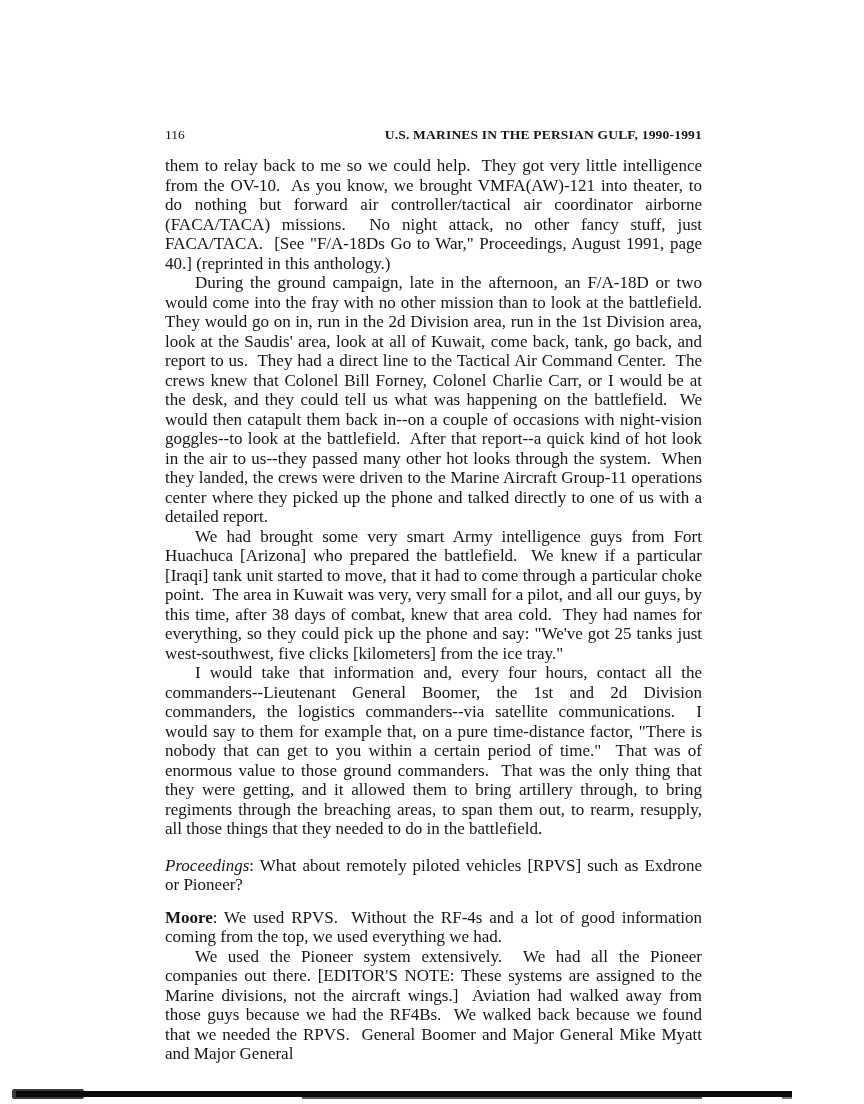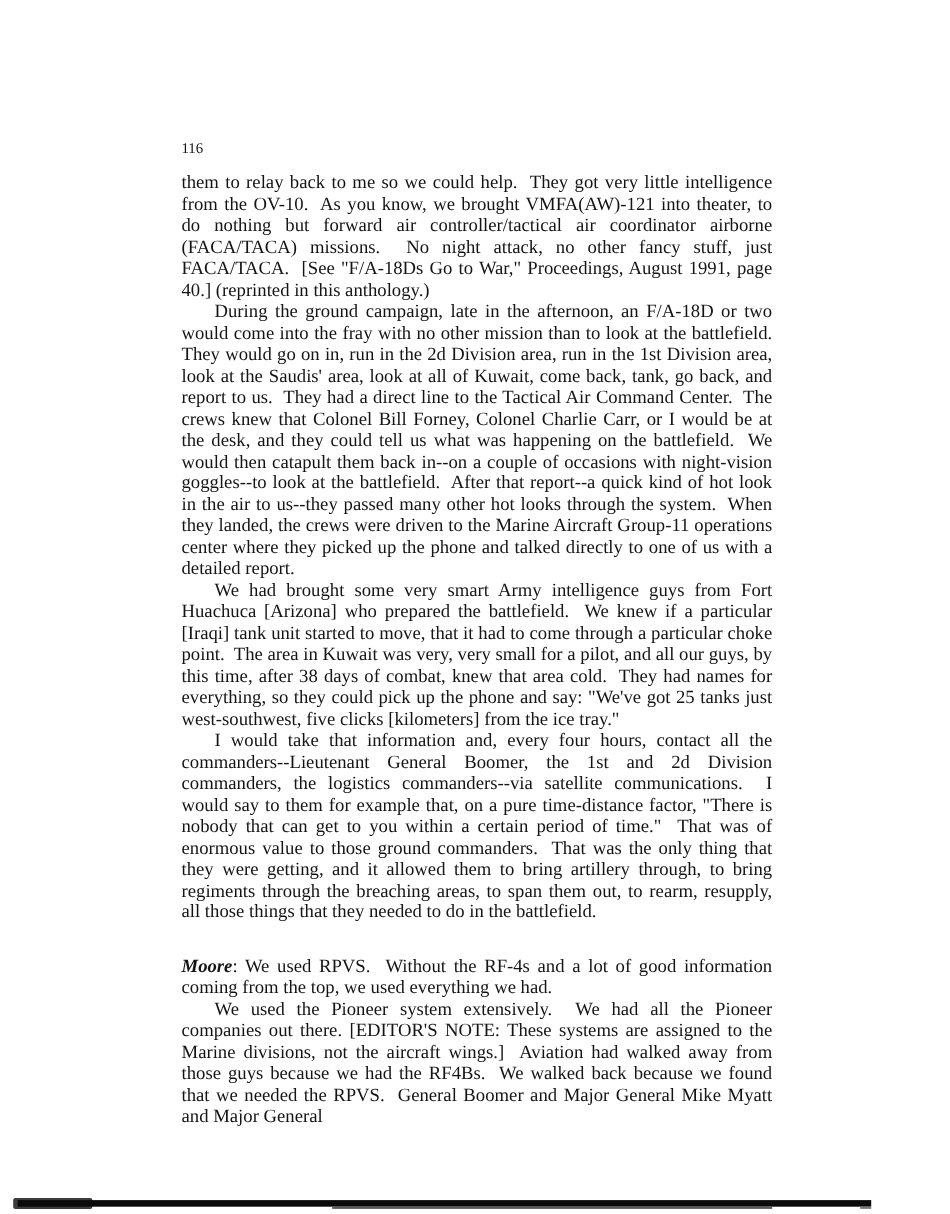--- a/index.html
+++ b/index.html
@@ -46,21 +46,21 @@
   .para {
     margin: 0;
     white-space: pre-wrap;
   }
   .para.indent {
     text-indent: 30px;
   }
   .gap-section { height: 17px; }
   .gap-qa { height: 13px; }
   .speaker-italic { font-style: italic; }
-  .speaker-bold { font-weight: bold; font-style: italic; }
+  .speaker-bold { font-weight: bold; }
   
   .scan-bar {
     position: absolute;
     top: 1089px;
     left: 12px;
     width: 852px;
     height: 11px;
   }
   .scan-bar .bar-main {
     position: absolute;
@@ -96,34 +96,36 @@
     background: #777777;
   }
 </style>
 </head>
 <body>
 
 <div class="page">
 
   <div class="running-header">
     <span class="page-number">116</span>
+    <span class="running-title">U.S. MARINES IN THE PERSIAN GULF, 1990-1991</span>
   </div>
 
   <div class="content">
 
     <p class="para">them to relay back to me so we could help.  They got very little intelligence from the OV-10.  As you know, we brought VMFA(AW)-121 into theater, to do nothing but forward air controller/tactical air coordinator airborne (FACA/TACA) missions.  No night attack, no other fancy stuff, just FACA/TACA.  [See "F/A-18Ds Go to War," Proceedings, August 1991, page 40.] (reprinted in this anthology.)</p>
 
     <p class="para indent">During the ground campaign, late in the afternoon, an F/A-18D or two would come into the fray with no other mission than to look at the battlefield.  They would go on in, run in the 2d Division area, run in the 1st Division area, look at the Saudis' area, look at all of Kuwait, come back, tank, go back, and report to us.  They had a direct line to the Tactical Air Command Center.  The crews knew that Colonel Bill Forney, Colonel Charlie Carr, or I would be at the desk, and they could tell us what was happening on the battlefield.  We would then catapult them back in--on a couple of occasions with night-vision goggles--to look at the battlefield.  After that report--a quick kind of hot look in the air to us--they passed many other hot looks through the system.  When they landed, the crews were driven to the Marine Aircraft Group-11 operations center where they picked up the phone and talked directly to one of us with a detailed report.</p>
 
     <p class="para indent">We had brought some very smart Army intelligence guys from Fort Huachuca [Arizona] who prepared the battlefield.  We knew if a particular [Iraqi] tank unit started to move, that it had to come through a particular choke point.  The area in Kuwait was very, very small for a pilot, and all our guys, by this time, after 38 days of combat, knew that area cold.  They had names for everything, so they could pick up the phone and say: "We've got 25 tanks just west-southwest, five clicks [kilometers] from the ice tray."</p>
 
     <p class="para indent">I would take that information and, every four hours, contact all the commanders--Lieutenant General Boomer, the 1st and 2d Division commanders, the logistics commanders--via satellite communications.  I would say to them for example that, on a pure time-distance factor, "There is nobody that can get to you within a certain period of time."  That was of enormous value to those ground commanders.  That was the only thing that they were getting, and it allowed them to bring artillery through, to bring regiments through the breaching areas, to span them out, to rearm, resupply, all those things that they needed to do in the battlefield.</p>
 
     <div class="gap-section"></div>
 
+    <p class="para"><span class="speaker-italic">Proceedings</span><span>: What about remotely piloted vehicles [RPVS] such as Exdrone or Pioneer?</span></p>
 
     <div class="gap-qa"></div>
 
     <p class="para"><span class="speaker-bold">Moore</span><span>: We used RPVS.  Without the RF-4s and a lot of good information coming from the top, we used everything we had.</span></p>
 
     <p class="para indent">We used the Pioneer system extensively.  We had all the Pioneer companies out there. [EDITOR'S NOTE: These systems are assigned to the Marine divisions, not the aircraft wings.]  Aviation had walked away from those guys because we had the RF4Bs.  We walked back because we found that we needed the RPVS.  General Boomer and Major General Mike Myatt and Major General</p>
 
   </div>
 
   <div class="scan-bar">

